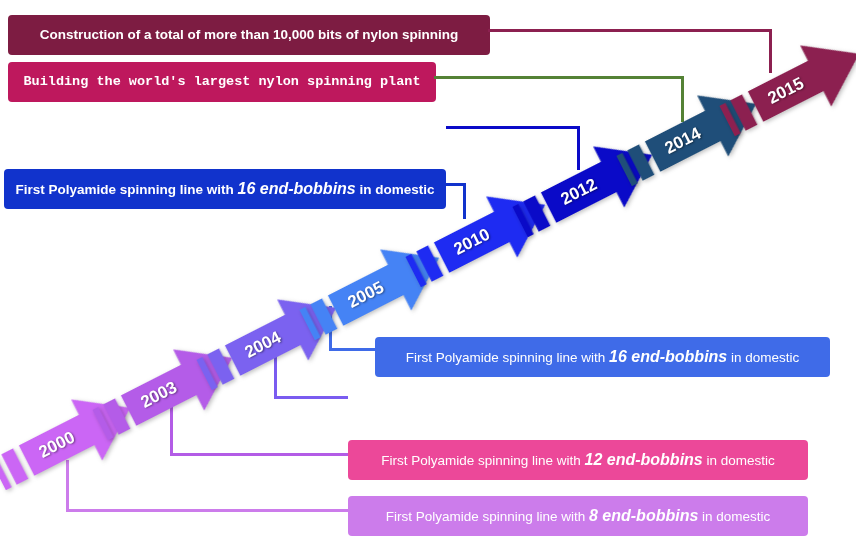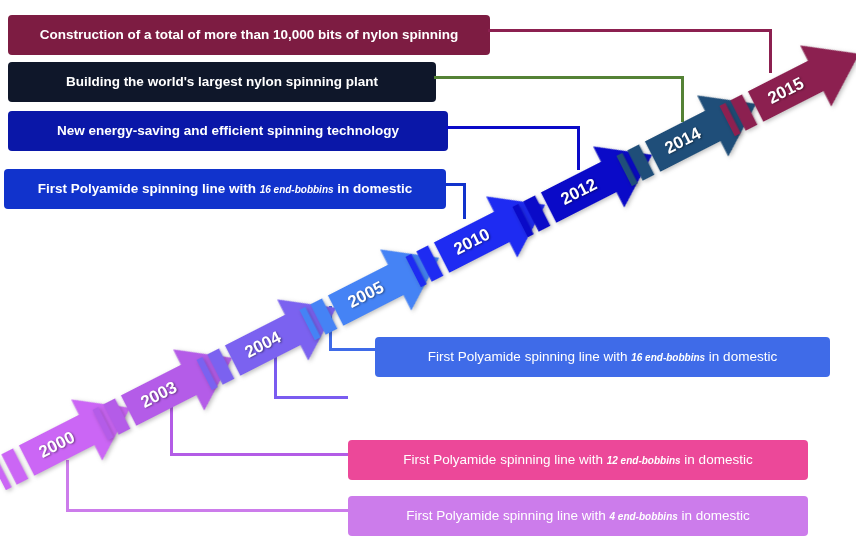--- a/index.html
+++ b/index.html
@@ -9,21 +9,21 @@
   }
 
   
   .label-box{
     position:absolute;display:flex;align-items:center;justify-content:center;
     color:#ffffff;border-radius:4px;text-align:left;line-height:1.1;
     box-sizing:border-box;padding:20px 6px;white-space:nowrap;
   }
   .top-box{font-weight:bold;font-size:13.5px;}
   .bot-box{font-weight:normal;font-size:13.5px;}
-  .label-box .em{font-weight:bold;font-style:italic;font-size:10px;}
+  .label-box .em{font-weight:bold;font-style:italic;font-size:16px;}
   .top-0{left:8px;  top:15px;  width:482px;height:30px;}
   .top-1{left:8px;  top:62px;  width:428px;height:31px;}
   .top-2{left:8px;  top:111px; width:440px;height:31px;}
   .top-3{left:4px;  top:169px; width:442px;height:29px;}
   .bot-0{left:375px;top:337px; width:455px;height:27px;}
   .bot-1{left:348px;top:384px; width:460px;height:28px;}
   .bot-2{left:348px;top:440px; width:460px;height:28px;}
   .bot-3{left:348px;top:496px; width:460px;height:28px;}
 
   
@@ -67,38 +67,35 @@
   .arrow-7{left:719px;top:49px; z-index:8;}
 </style>
 </head>
 <body>
 
 <div class="canvas">
 
   <div class="label-box top-box top-0" style="background: rgb(125, 28, 66);">
     <span>Construction of a total of more than 10,000 bits of nylon spinning</span>
   </div>
-  <div class="label-box top-box top-1" style="background: #0f172a;">
+  <div class="label-box top-box top-1" style="background: #be185d; font-family: Liberation Mono, monospace;">
     <span>Building the world's largest nylon spinning plant</span>
-  </div>
-  <div class="label-box top-box top-2" style="background: rgb(10, 23, 168);">
-    <span>New energy-saving and efficient spinning technology</span>
   </div>
   <div class="label-box top-box top-3" style="background: rgb(17, 51, 204);">
     <span><span>First Polyamide spinning line with </span><span class="em">16 end-bobbins</span><span> in domestic</span></span>
   </div>
 
   <div class="label-box bot-box bot-0" style="background: rgb(63, 107, 232);">
     <span><span>First Polyamide spinning line with </span><span class="em">16 end-bobbins</span><span> in domestic</span></span>
   </div>
   <div class="label-box bot-box bot-2" style="background: #ec4899;">
     <span><span>First Polyamide spinning line with </span><span class="em">12 end-bobbins</span><span> in domestic</span></span>
   </div>
   <div class="label-box bot-box bot-3" style="background: rgb(204, 124, 235);">
-    <span><span>First Polyamide spinning line with </span><span class="em">4 end-bobbins</span><span> in domestic</span></span>
+    <span><span>First Polyamide spinning line with </span><span class="em">8 end-bobbins</span><span> in domestic</span></span>
   </div>
 
   <div class="seg conn-t0 h" style="background: rgb(140, 32, 80);"></div>
   <div class="seg conn-t0 v" style="background: rgb(140, 32, 80);"></div>
   <div class="seg conn-t1 h" style="background: rgb(84, 130, 53);"></div>
   <div class="seg conn-t1 v" style="background: rgb(84, 130, 53);"></div>
   <div class="seg conn-t2 h" style="background: rgb(10, 10, 200);"></div>
   <div class="seg conn-t2 v" style="background: rgb(10, 10, 200);"></div>
   <div class="seg conn-t3 h" style="background: rgb(17, 51, 204);"></div>
   <div class="seg conn-t3 v" style="background: rgb(17, 51, 204);"></div>

